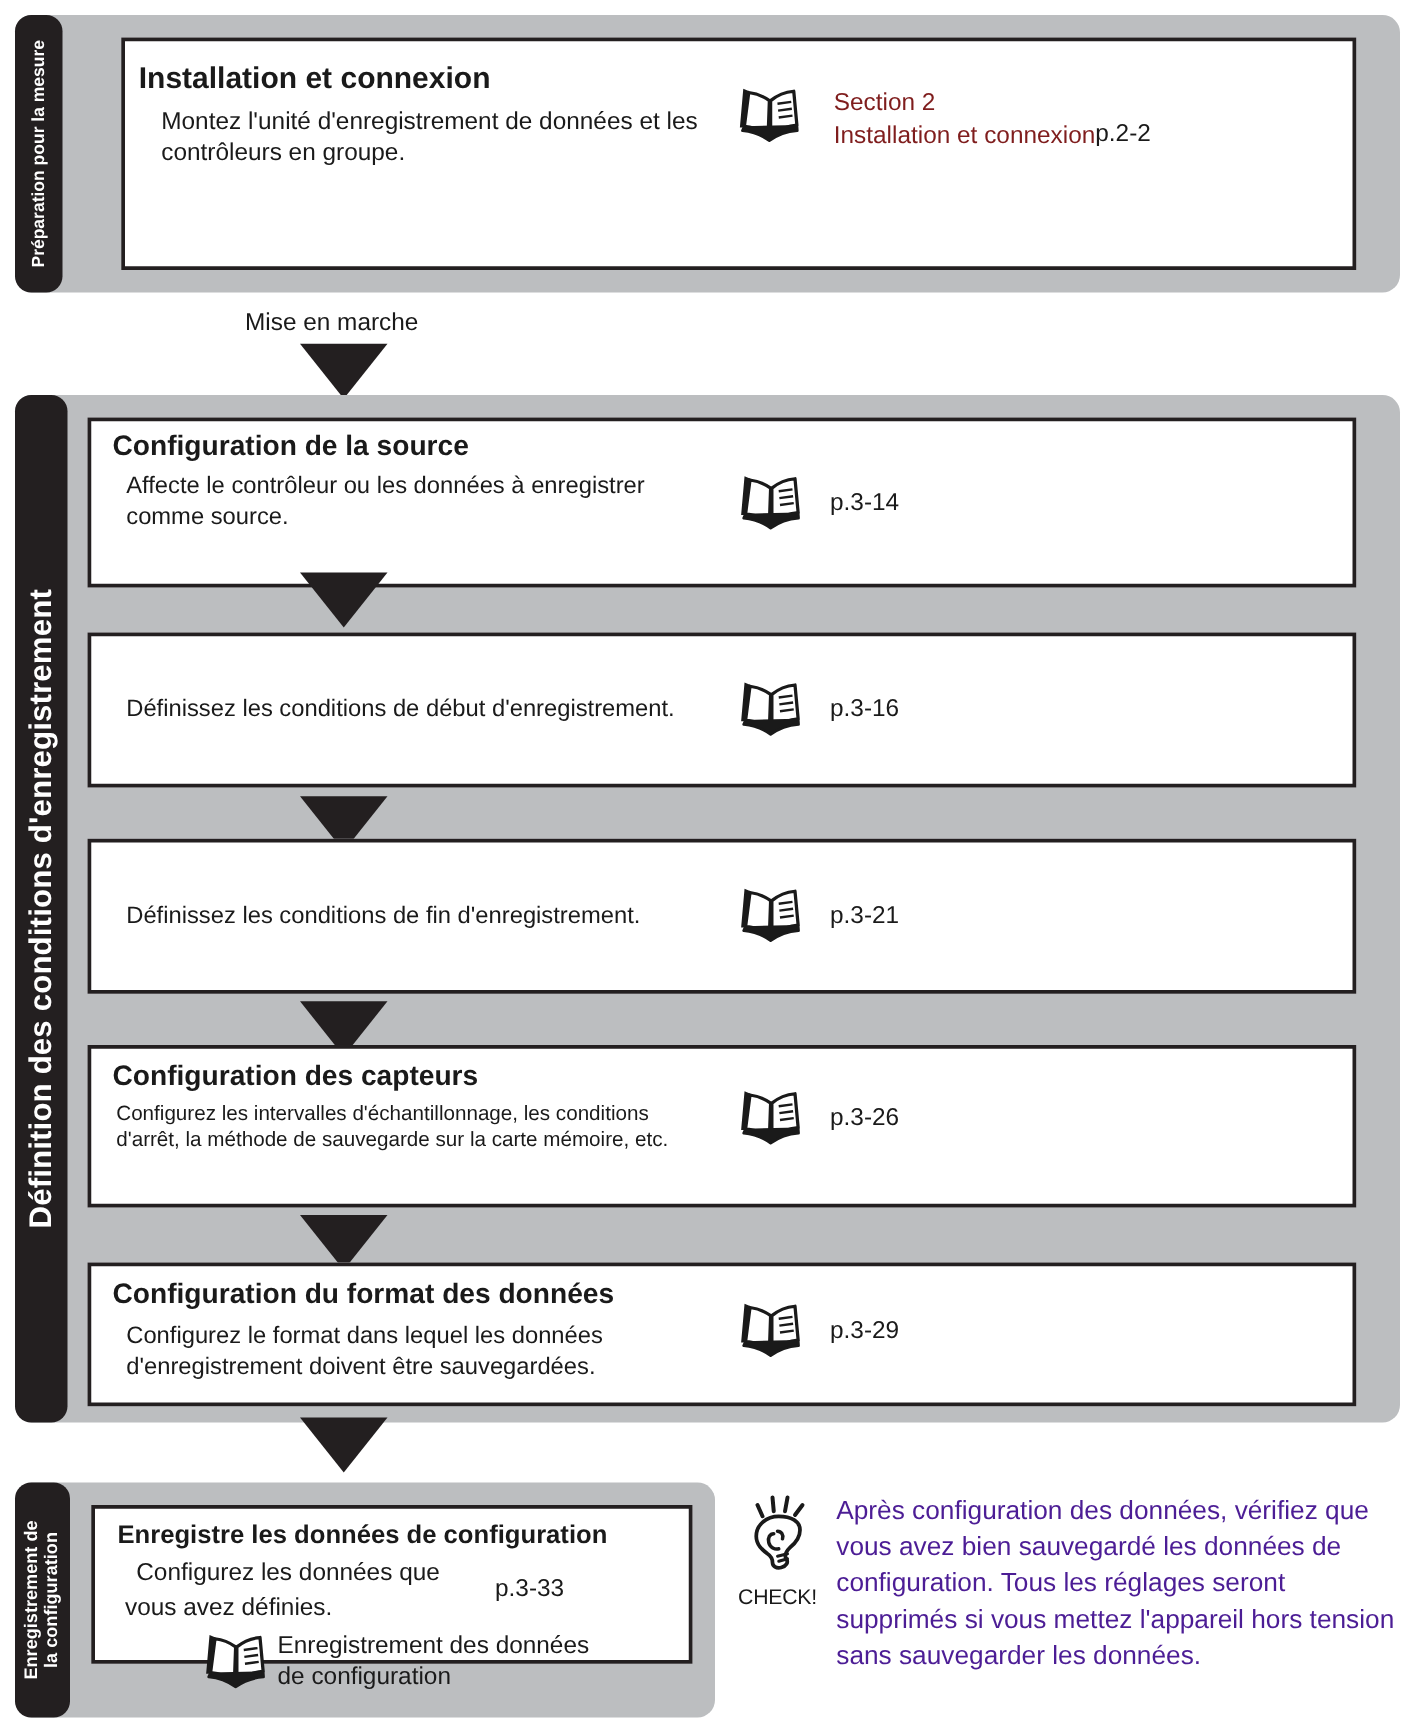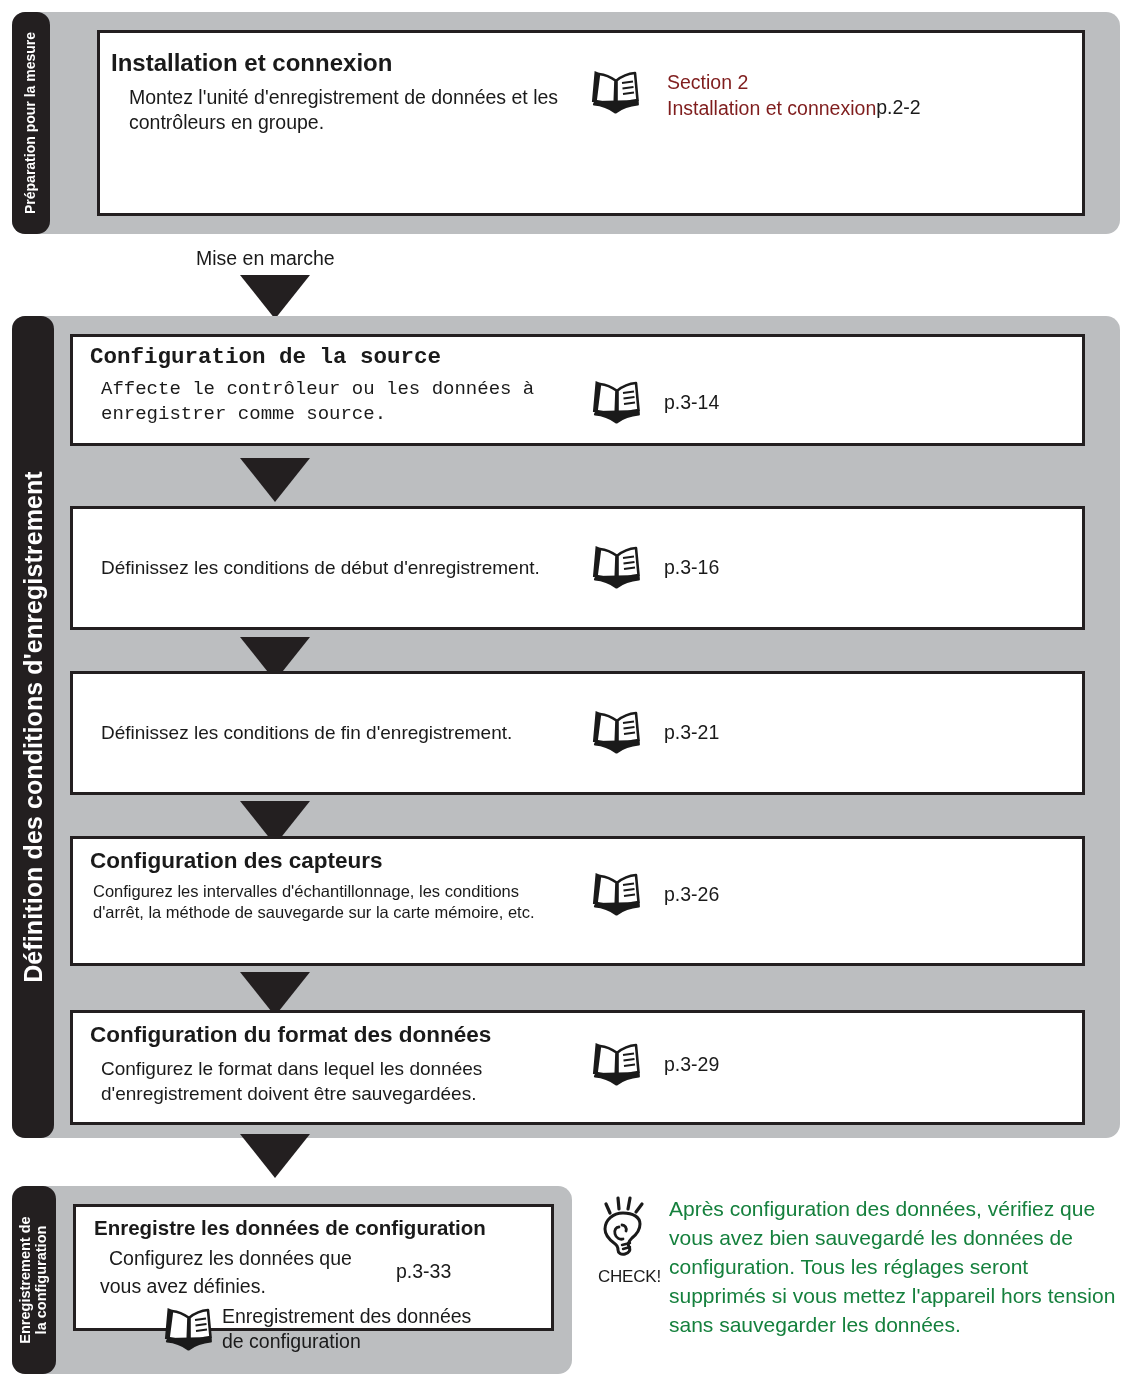--- a/index.html
+++ b/index.html
@@ -57,21 +57,21 @@
   #tab-bottom .vtext { font-size: 14.5px; }
 
   
   .wbox {
     position: absolute;
     background: #ffffff;
     border: 3px solid #231f20;
   }
 
   #box-install   { left: 97px;  top: 30px;   width: 988px; height: 186px; }
-  #box-source    { left: 70px;  top: 334px;  width: 1015px; height: 112px; font-family: Liberation Mono, monospace; }
+  #box-source    { left: 70px;  top: 334px;  width: 1015px; height: 136px; }
   #box-trigstart { left: 70px;  top: 506px;  width: 1015px; height: 124px; }
   #box-trigend   { left: 70px;  top: 671px;  width: 1015px; height: 124px; }
   #box-sensors   { left: 70px;  top: 836px;  width: 1015px; height: 130px; }
   #box-format    { left: 70px;  top: 1010px; width: 1015px; height: 115px; }
   #box-save      { left: 73px;  top: 1204px; width: 481px; height: 127px; }
 
   .box-title {
     font-weight: bold;
     color: #1a1a1a;
   }
@@ -170,30 +170,29 @@
     left: 0px;
     top: 8px;
     width: 78px;
     text-align: center;
   }
   #check-label {
     font-size: 17px;
     color: #1a1a1a;
     margin-top: 1px;
     letter-spacing: -0.2px;
-    text-align: right;
   }
   #check-text {
     position: absolute;
     left: 86px;
     top: 9px;
     width: 448px;
     font-size: 21px;
     line-height: 1.38;
-    color: #15803d;
+    color: #4c1d95;
   }
 </style>
 </head>
 <body>
 
 <div id="root">
 
   <div class="panel" id="panel-top"></div>
   <div class="side-tab" id="tab-top">
     <span class="vtext">Préparation pour la mesure</span>

